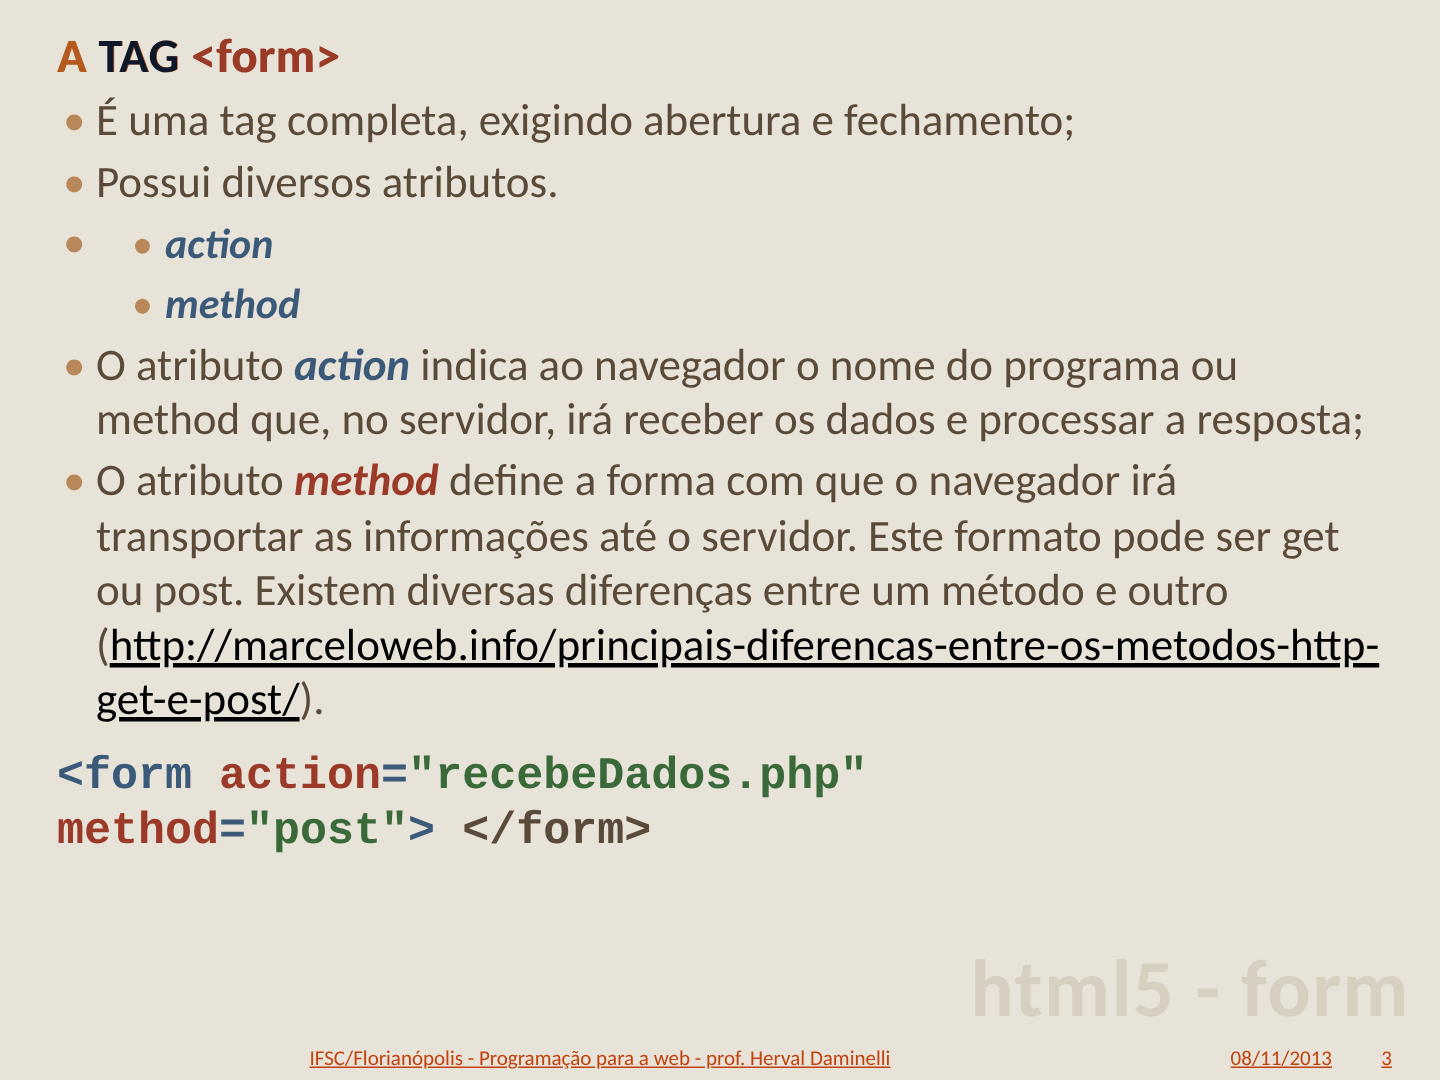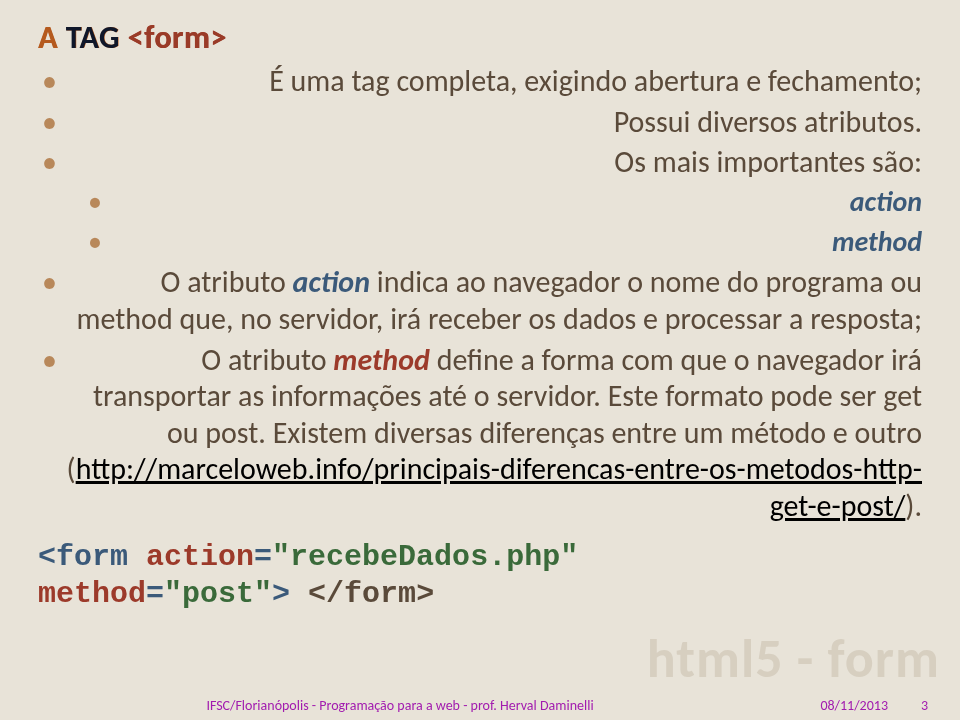--- a/index.html
+++ b/index.html
@@ -25,21 +25,20 @@
   .title .word-form { color: #9a3b28; text-shadow: 0.5px 0 #9a3b28; }
 
   ul.top { list-style: none; }
   ul.top > li {
     position: relative;
     padding-left: 26px;
     font-size: 30px;
     line-height: 1.22;
     color: #5a4a3a;
     margin-bottom: 4px;
-    text-align: right;
   }
   ul.top > li::before {
     content: "•";
     position: absolute;
     left: 4px;
     top: 0;
     color: #b8885a;
     font-size: 30px;
   }
   ul.sub { list-style: none; margin-top: 2px; margin-bottom: 4px; }
@@ -95,41 +94,41 @@
     pointer-events: none;
     white-space: nowrap;
   }
   .footer {
     position: absolute;
     left: 0; right: 0; bottom: 6px;
     display: flex;
     align-items: center;
     padding: 0 32px;
     font-size: 14px;
-    color: #a21caf;
+    color: #c2410c;
+    text-decoration: underline;
   }
   .footer .fc { flex: 1; text-align: center; }
   .footer .fd { width: 120px; text-align: right; }
   .footer .fp { width: 40px; text-align: right; padding-left: 18px; }
 </style>
 </head>
 <body>
 
 <div class="slide">
   <div class="title">
     <span class="word-a">A</span>
     <span class="word-tag">TAG</span>
     <span class="word-form">&lt;form&gt;</span>
   </div>
 
   <ul class="top">
     <li>É uma tag completa, exigindo abertura e fechamento;</li>
     <li>Possui diversos atributos.</li>
     <li>
-      <span>Os mais importantes são:</span>
       <ul class="sub">
         <li><span class="ital-blue">action</span></li>
         <li><span class="ital-blue">method</span></li>
       </ul>
     </li>
     <li>
       <span>O atributo </span><span class="ital-blue">action</span><span> indica ao navegador o nome do programa ou method que, no servidor, irá receber os dados e processar a resposta;</span>
     </li>
     <li>
       <span>O atributo </span><span class="ital-red">method</span><span> define a forma com que o navegador irá transportar as informações até o servidor. Este formato pode ser get ou post. Existem diversas diferenças entre um método e outro (</span><span class="link">http://marceloweb.info/principais-diferencas-entre-os-metodos-http-get-e-post/</span><span>).</span>

